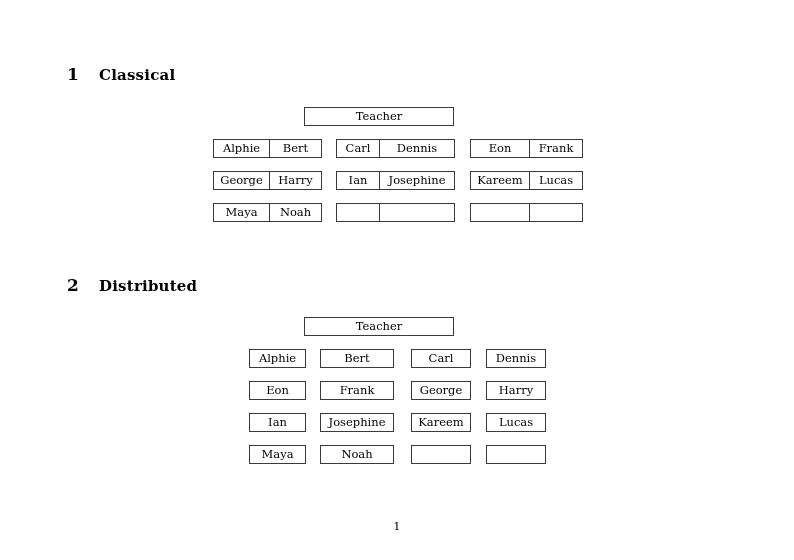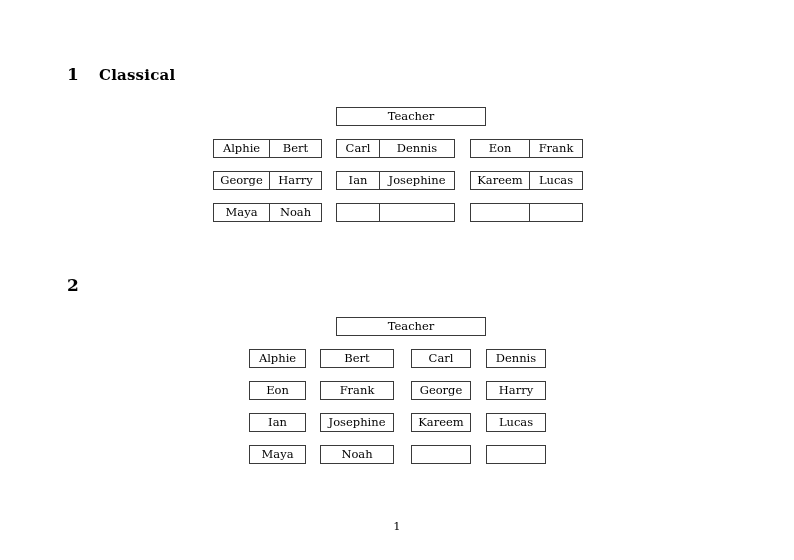--- a/index.html
+++ b/index.html
@@ -55,21 +55,21 @@
     height: 19px;
     line-height: 17px;
     text-align: center;
     font-size: 11.5px;
     white-space: nowrap;
     overflow: hidden;
   }
 
   
   .teacher-box {
-    left: 336px;
+    left: 304px;
     width: 150px;
   }
   #teacher-classical   { top: 107px; }
   #teacher-distributed { top: 317px; }
 
   
   .group {
     position: absolute;
     box-sizing: border-box;
     border: 1px solid #3a3a3a;
@@ -175,20 +175,21 @@
     <div class="cell cell-0"></div>
     <div class="cell cell-1"></div>
   </div>
   <div class="group grp-col-2 grp-row-2">
     <div class="cell cell-0"></div>
     <div class="cell cell-1"></div>
   </div>
 
   <div class="section-heading" id="heading-distributed">
     <span class="sec-num">2</span>
+    <span class="sec-title">Distributed</span>
   </div>
 
   <div class="box teacher-box" id="teacher-distributed">Teacher</div>
 
   <div class="box dist-box dcol-0 drow-0">Alphie</div>
   <div class="box dist-box dcol-1 drow-0">Bert</div>
   <div class="box dist-box dcol-2 drow-0">Carl</div>
   <div class="box dist-box dcol-3 drow-0">Dennis</div>
 
   <div class="box dist-box dcol-0 drow-1">Eon</div>

